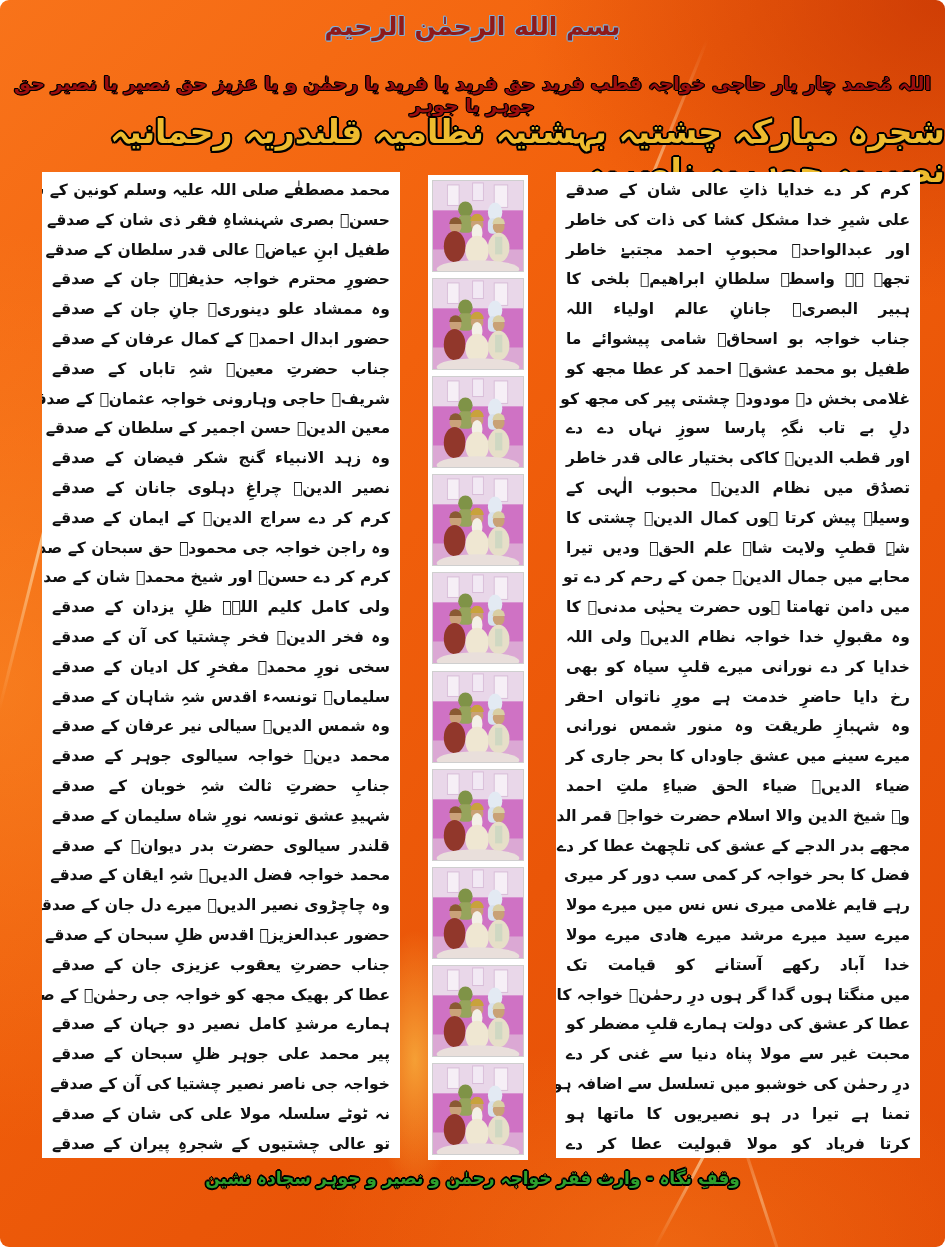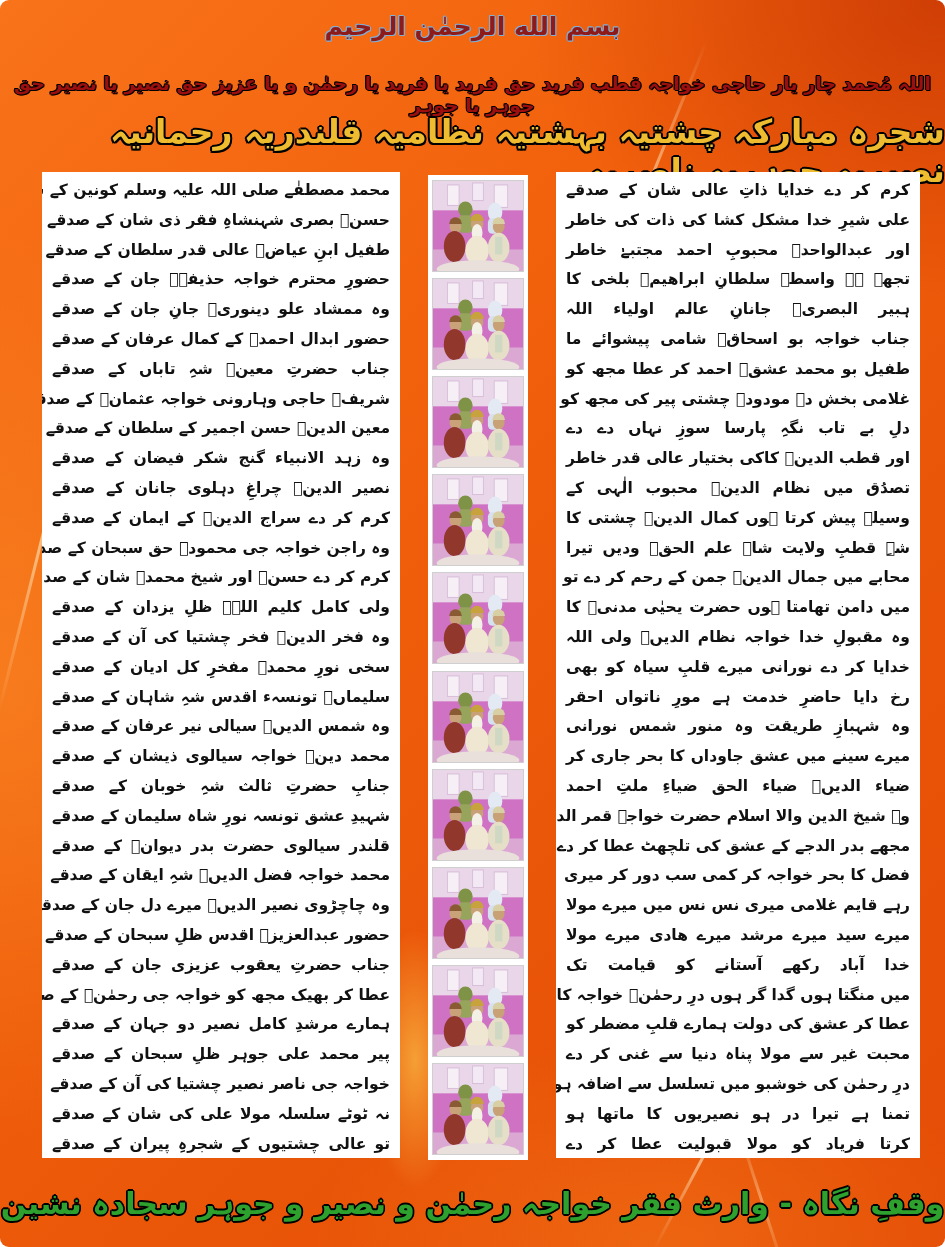--- a/index.html
+++ b/index.html
@@ -62,21 +62,21 @@
   }
   .photo{width:92px;height:92px;background:#fff;border:1px solid #cfcfcf;box-sizing:border-box;}
   .photo svg{width:100%;height:100%;display:block;}
 
   
   .footer-line{
     position:absolute;left:0;width:100%;text-align:center;direction:rtl;
     font-weight:bold;color:#2da02d;
     text-shadow:-1.6px 0 #000, 1.6px 0 #000, 0 -1.6px #000, 0 1.6px #000, 1.2px 1.2px #000, -1.2px -1.2px #000, 1.2px -1.2px #000, -1.2px 1.2px #000;
   }
-  .footer-1{top:1168px;font-size:30px;margin-top:18px;}
+  .footer-1{top:1168px;font-size:17px;}
   .footer-2{top:1256px;font-size:27px;margin-left:40px;}
 </style>
 </head>
 <body>
 
 <div class="poster">
 
   <div class="ray" style="left:55px;top:240px;height:480px;transform:rotate(14deg);"></div>
   <div class="ray" style="left:655px;top:30px;height:270px;transform:rotate(22deg);opacity:.6;"></div>
   <div class="ray" style="left:700px;top:1060px;height:200px;transform:rotate(28deg);opacity:.7;"></div>
@@ -100,21 +100,21 @@
       <div class="verse-line">وہ زہد الانبیاء گنج شکر فیضان کے صدقے</div>
       <div class="verse-line">نصیر الدینؒ چراغِ دہلوی جانان کے صدقے</div>
       <div class="verse-line">کرم کر دے سراج الدینؒ کے ایمان کے صدقے</div>
       <div class="verse-line">وہ راجن خواجہ جی محمودؒ حق سبحان کے صدقے</div>
       <div class="verse-line">کرم کر دے حسنؒ اور شیخ محمدؒ شان کے صدقے</div>
       <div class="verse-line">ولی کامل کلیم اللہؒ ظلِ یزدان کے صدقے</div>
       <div class="verse-line">وہ فخر الدینؒ فخر چشتیا کی آن کے صدقے</div>
       <div class="verse-line">سخی نورِ محمدؒ مفخرِ کل ادیان کے صدقے</div>
       <div class="verse-line">سلیماںؒ تونسہء اقدس شہِ شاہان کے صدقے</div>
       <div class="verse-line">وہ شمس الدیںؒ سیالی نیر عرفان کے صدقے</div>
-      <div class="verse-line">محمد دینؒ خواجہ سیالوی ذیشان کے صدقے</div>
+      <div class="verse-line">محمد دینؒ خواجہ سیالوی جوہر کے صدقے</div>
       <div class="verse-line">جنابِ حضرتِ ثالث شہِ خوبان کے صدقے</div>
       <div class="verse-line">شہیدِ عشق تونسہ نورِ شاہ سلیمان کے صدقے</div>
       <div class="verse-line">قلندر سیالوی حضرت بدر دیوانؒ کے صدقے</div>
       <div class="verse-line">محمد خواجہ فضل الدیںؒ شہِ ایقان کے صدقے</div>
       <div class="verse-line">وہ چاچڑوی نصیر الدیںؒ میرے دل جان کے صدقے</div>
       <div class="verse-line">حضور عبدالعزیزؒ اقدس ظلِ سبحان کے صدقے</div>
       <div class="verse-line">جناب حضرتِ یعقوب عزیزی جان کے صدقے</div>
       <div class="verse-line">عطا کر بھیک مجھ کو خواجہ جی رحمٰنؒ کے صدقے</div>
       <div class="verse-line">ہمارے مرشدِ کامل نصیر دو جہان کے صدقے</div>
       <div class="verse-line">پیر محمد علی جوہر ظلِ سبحان کے صدقے</div>

